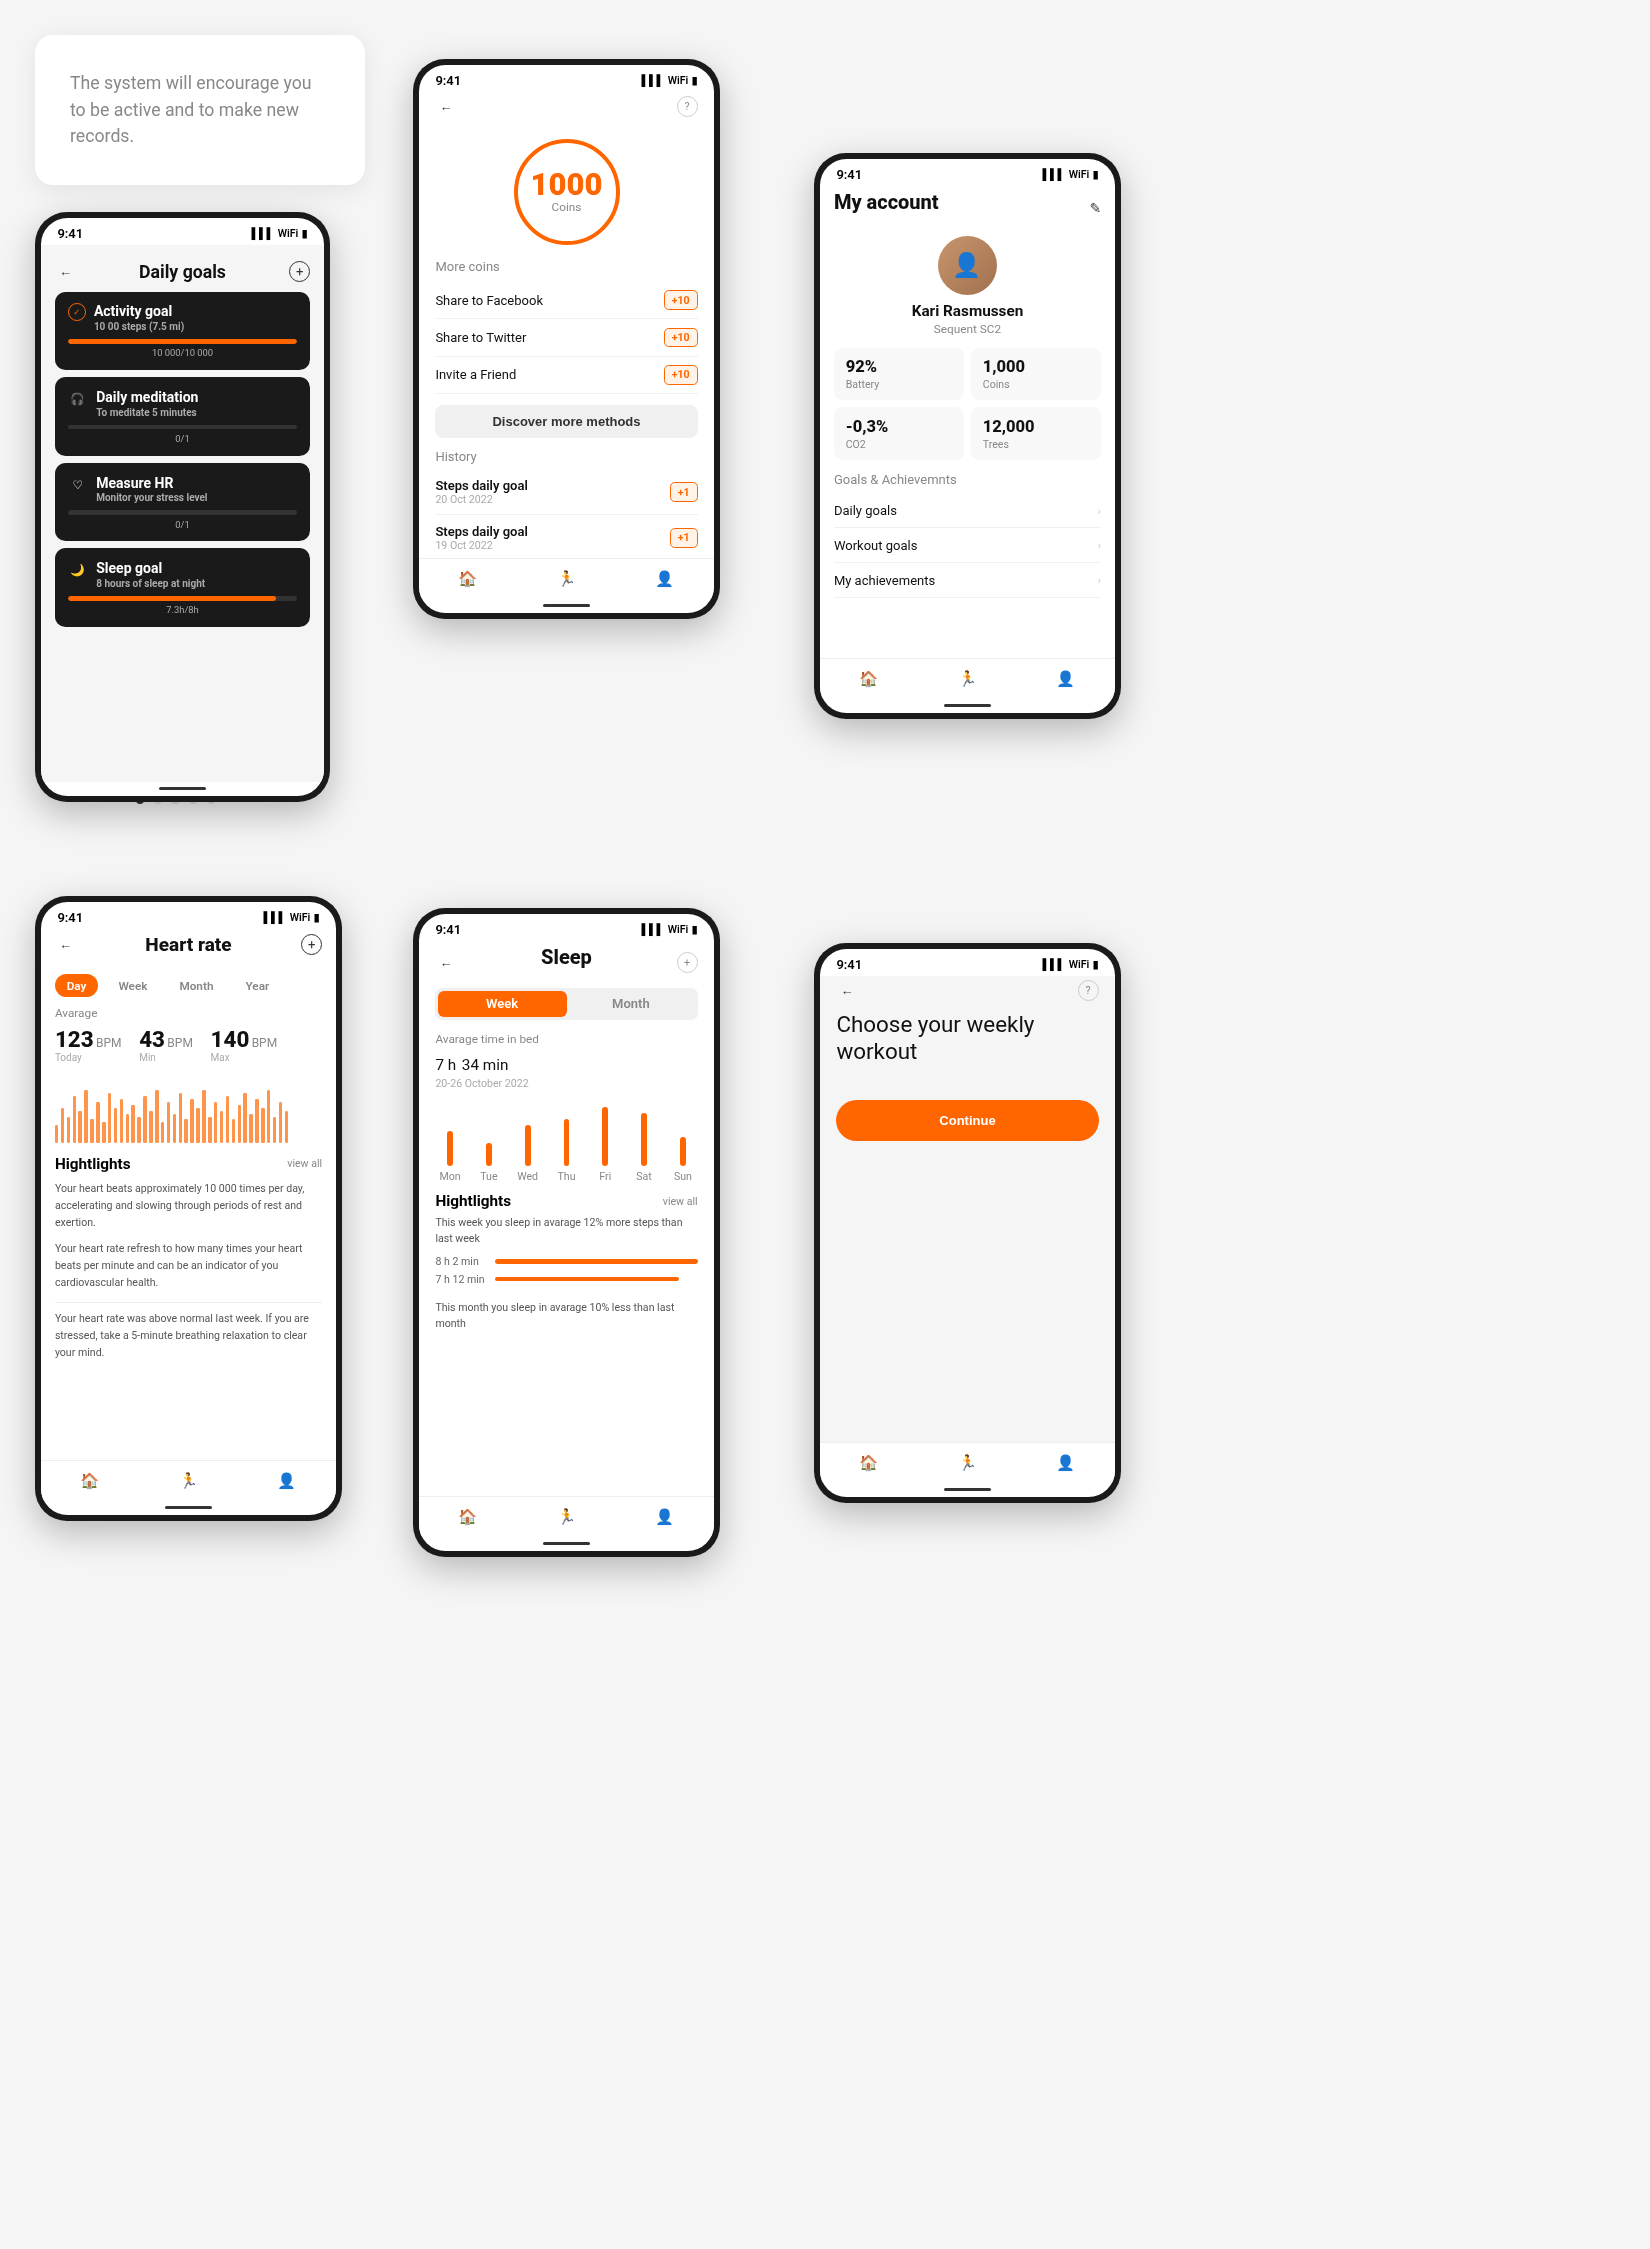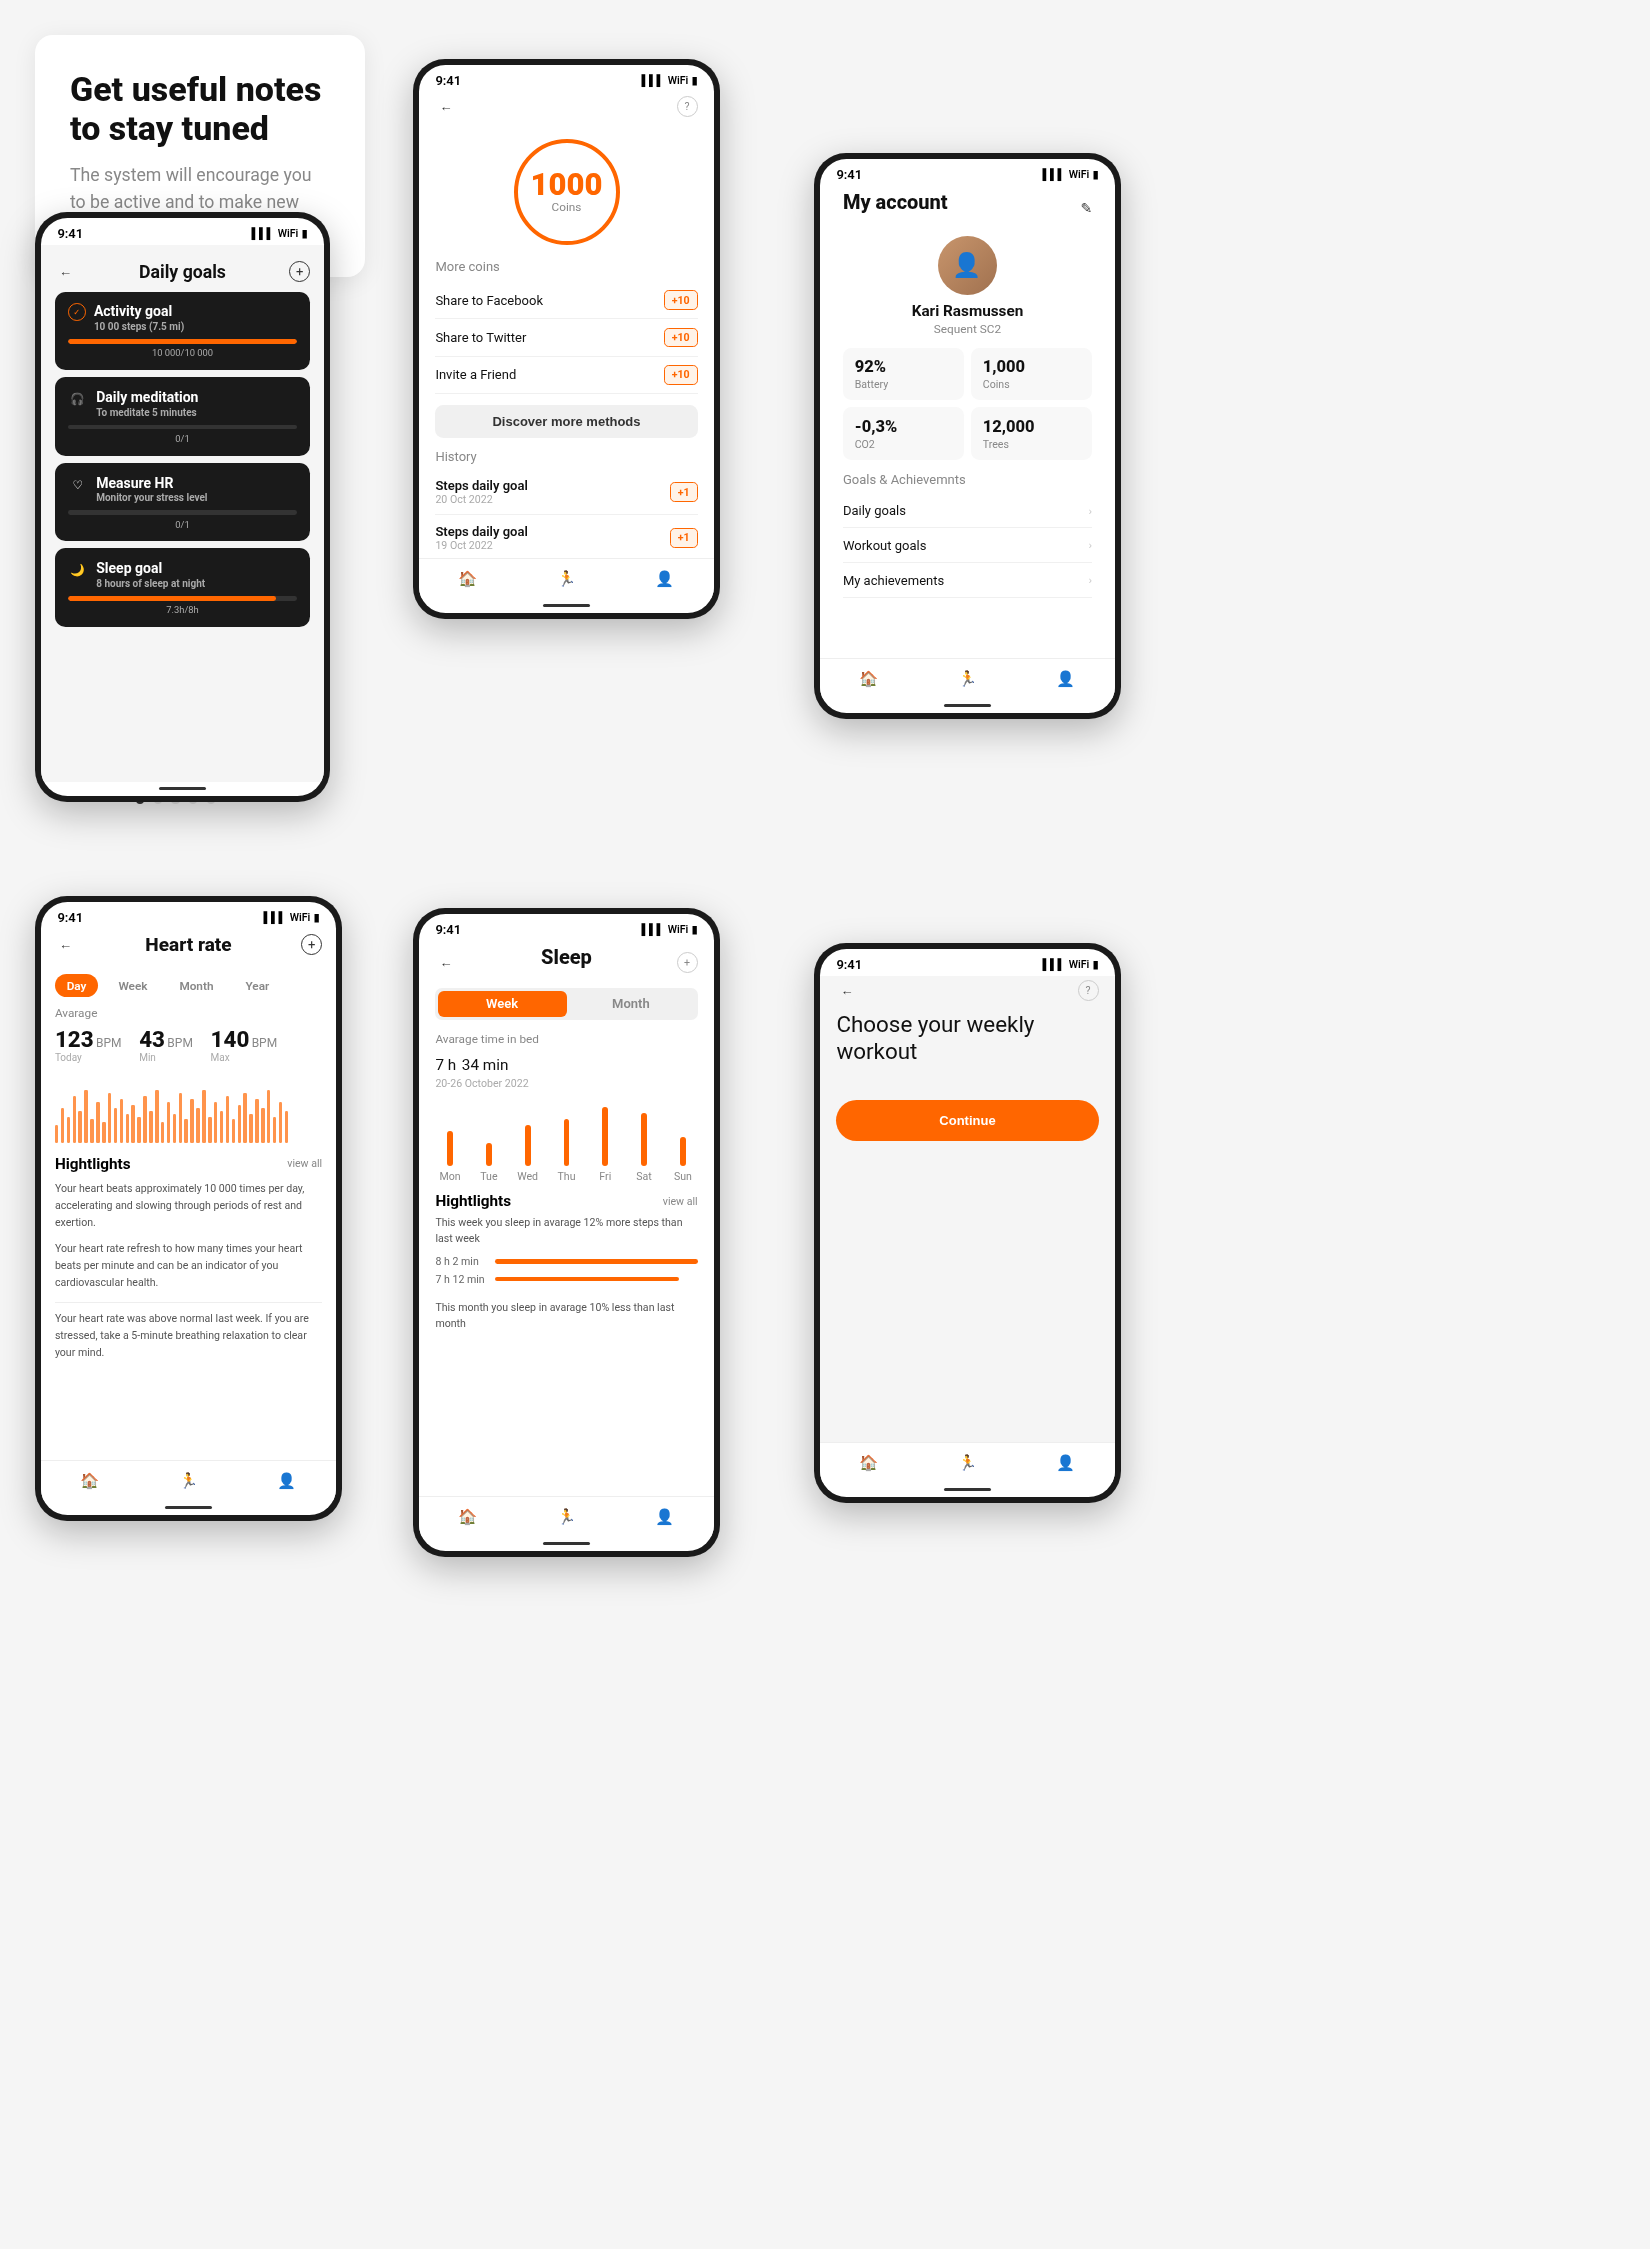--- a/index.html
+++ b/index.html
@@ -311,21 +311,21 @@
     }
 
     
     #phone-account {
       top: 153px;
       left: 814px;
       width: 307px;
       height: 566px;
     }
     .account-screen {
-      padding: 0 23px;
+      padding: 0 14px;
       background: #fff;
       height: 100%;
     }
     .account-title {
       font-size: 20px;
       font-weight: 800;
       color: #111;
       margin-bottom: 11.8px;
     }
     .edit-icon {
@@ -686,21 +686,20 @@
       background: #ddd;
     }
     .dot.active {
       background: #333;
     }
   </style>
 </head>
 <body>
 
 <div class="intro-card">
-  <div class="intro-title">Get useful notes to stay tuned</div>
   <div class="intro-subtitle">The system will encourage you to be active and to make new records.</div>
 </div>
 
 <div class="dots-row" style="top:796px;left:136px;">
   <div class="dot active"></div>
   <div class="dot"></div>
   <div class="dot"></div>
   <div class="dot"></div>
   <div class="dot"></div>
 </div>

